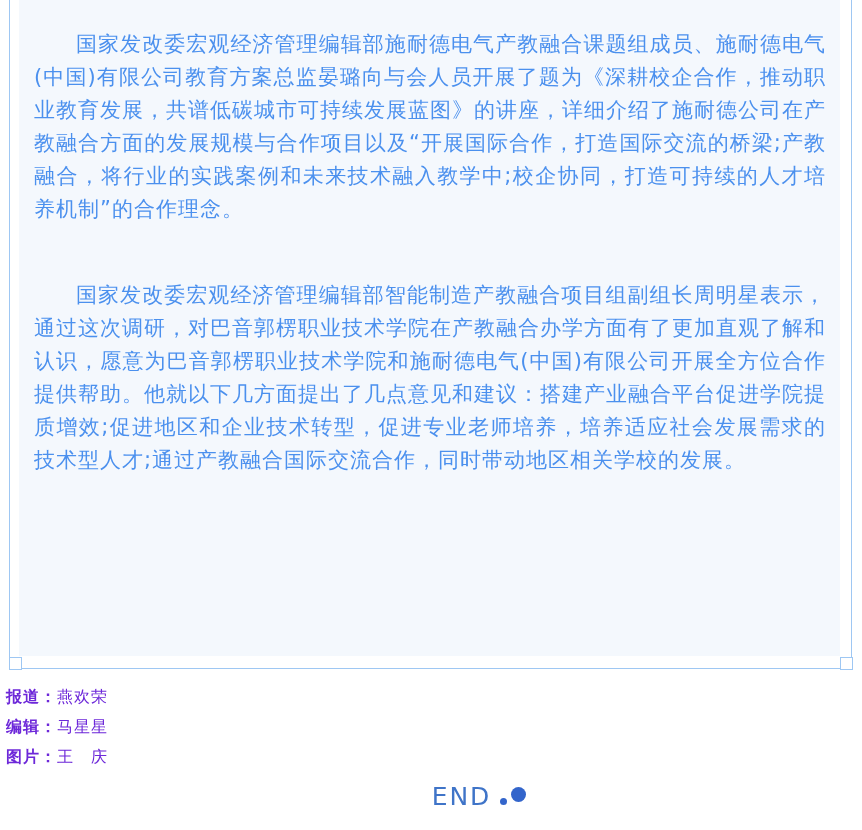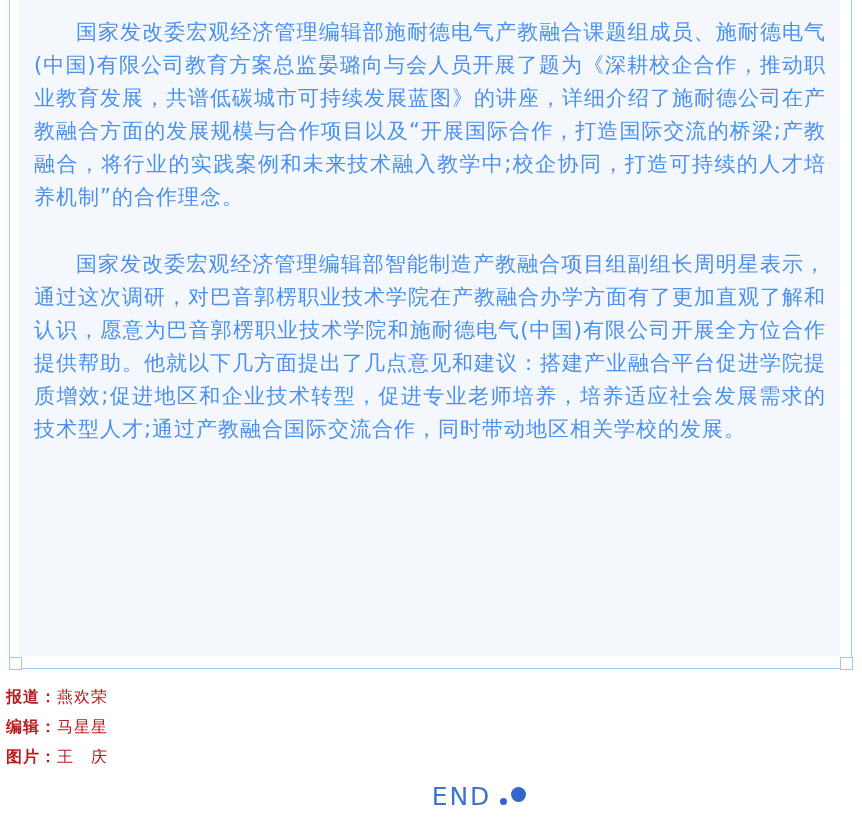--- a/index.html
+++ b/index.html
@@ -43,45 +43,45 @@
   .content {
     position: absolute;
     left: 19px;
     top: 0;
     width: 821px;
     height: 656px;
     background: #f4f8fd;
     z-index: 1;
   }
   .article {
-    padding: 16px 14px 0 15px;
+    padding: 28px 14px 0 15px;
   }
   .article p {
     margin: 0;
     font-size: 21px;
     line-height: 33px;
     letter-spacing: 1px;
     color: #4b90ee;
     text-indent: 2em;
     text-align: justify;
   }
   .article p + p {
-    margin-top: 34px;
+    margin-top: 53px;
   }
   
   .credits {
     position: absolute;
     left: 6px;
     top: 682px;
     z-index: 3;
   }
   .credit-line {
     font-size: 16px;
     line-height: 30px;
-    color: #b91c1c;
+    color: #6d28d9;
     letter-spacing: 1px;
   }
   .credit-label { font-weight: bold; }
   .credit-name { font-weight: normal; }
   
   .end-mark {
     position: absolute;
     left: 0;
     top: 780px;
     width: 100%;

